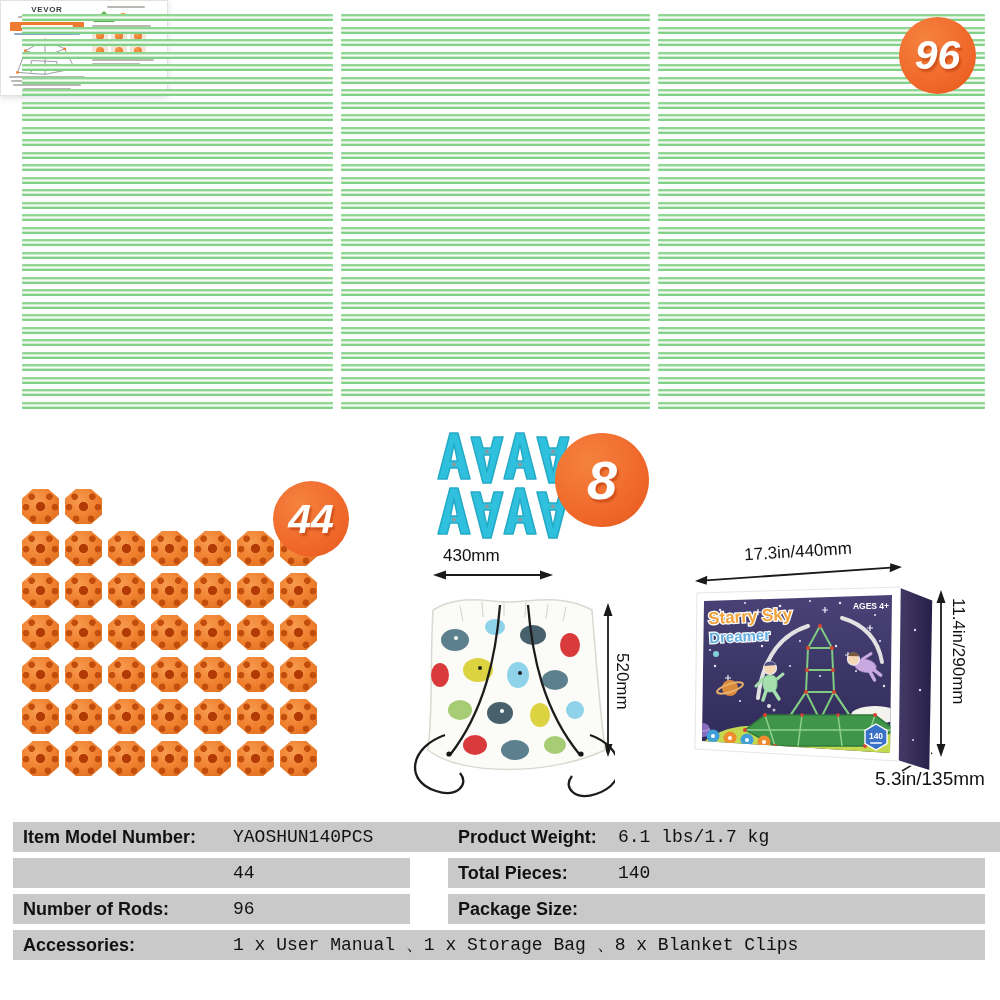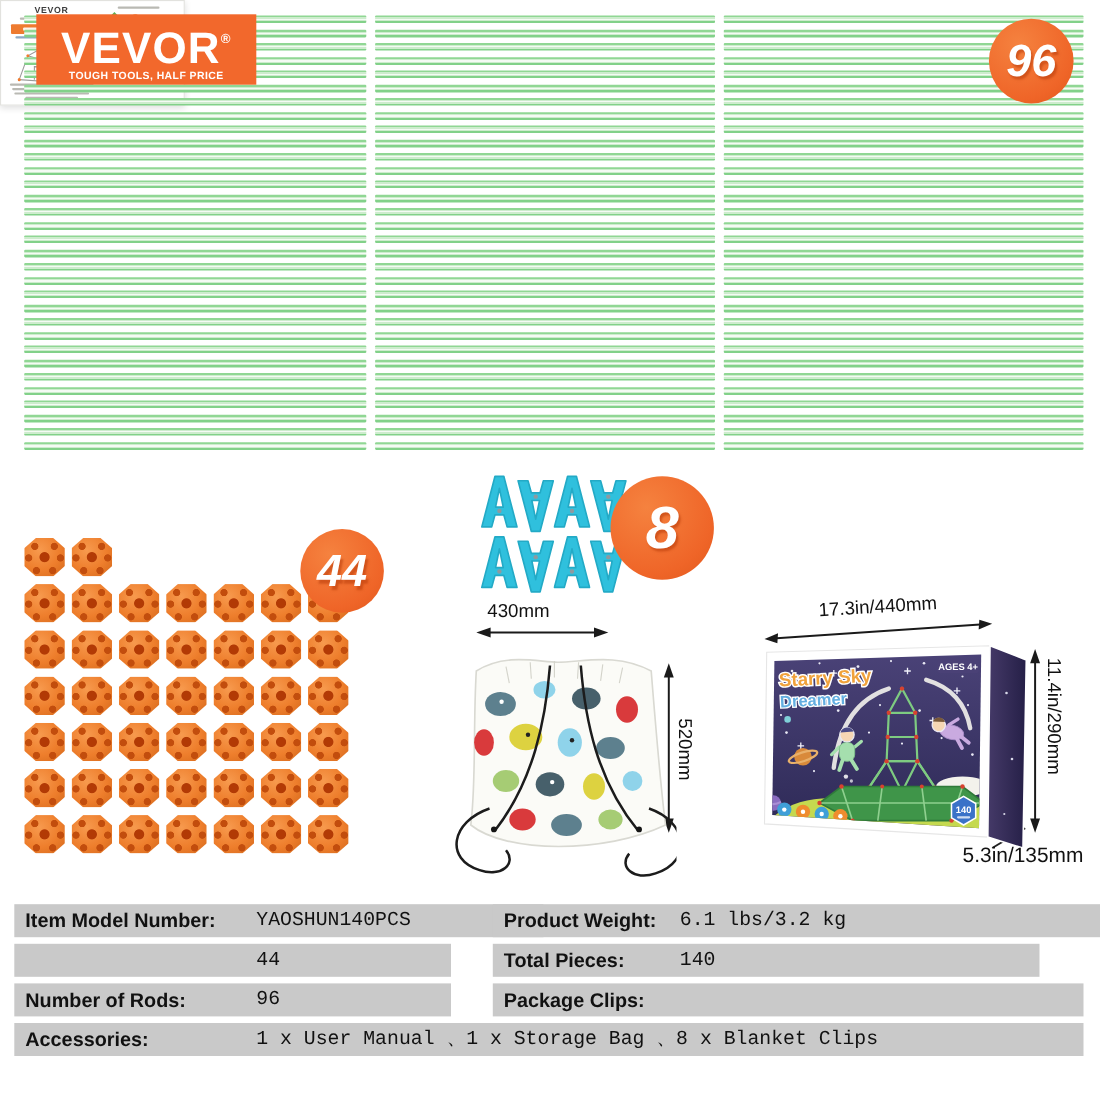--- a/index.html
+++ b/index.html
@@ -176,24 +176,20 @@
       <div class="rod"></div>
       <div class="rod"></div>
       <div class="rod"></div>
       <div class="rod"></div>
       <div class="rod"></div>
       <div class="rod"></div>
       <div class="rod"></div>
       <div class="rod"></div>
     </div>
 
-  <div class="abs logo">
-    <div class="brand"><span>VEVOR</span><sup>®</sup></div>
-    <div class="tagline">TOUGH TOOLS, HALF PRICE</div>
-  </div>
 
   <div class="abs badge badge-96">
       <span>96</span>
     </div>
   <div class="abs badge badge-44">
       <span>44</span>
     </div>
   <div class="abs badge badge-8">
       <span>8</span>
     </div>
@@ -587,28 +583,28 @@
     </div>
     <div class="spec-row" style="left:13px;top:858px;width:397px;">
       <span class="val val-l">44</span>
     </div>
     <div class="spec-row" style="left:13px;top:894px;width:397px;">
       <span class="lab">Number of Rods:</span>
       <span class="val val-l">96</span>
     </div>
     <div class="spec-row" style="left:448px;top:822px;width:537px;padding-left:28px;">
       <span class="lab">Product Weight:</span>
-      <span class="val val-r">6.1 lbs/3.2 kg</span>
-    </div>
-    <div class="spec-row" style="left:448px;top:858px;width:497px;">
+      <span class="val val-r">6.1 lbs/1.7 kg</span>
+    </div>
+    <div class="spec-row" style="left:448px;top:858px;width:537px;">
       <span class="lab">Total Pieces:</span>
       <span class="val val-r">140</span>
     </div>
     <div class="spec-row" style="left:448px;top:894px;width:537px;">
-      <span class="lab">Package Clips:</span>
+      <span class="lab">Package Size:</span>
     </div>
     <div class="spec-row" style="left:13px;top:930px;width:972px;">
       <span class="lab">Accessories:</span>
       <span class="val val-l">1 x User Manual 、1 x Storage Bag 、8 x Blanket Clips</span>
     </div>
   </div>
 
 </div>
 
 </body></html>

